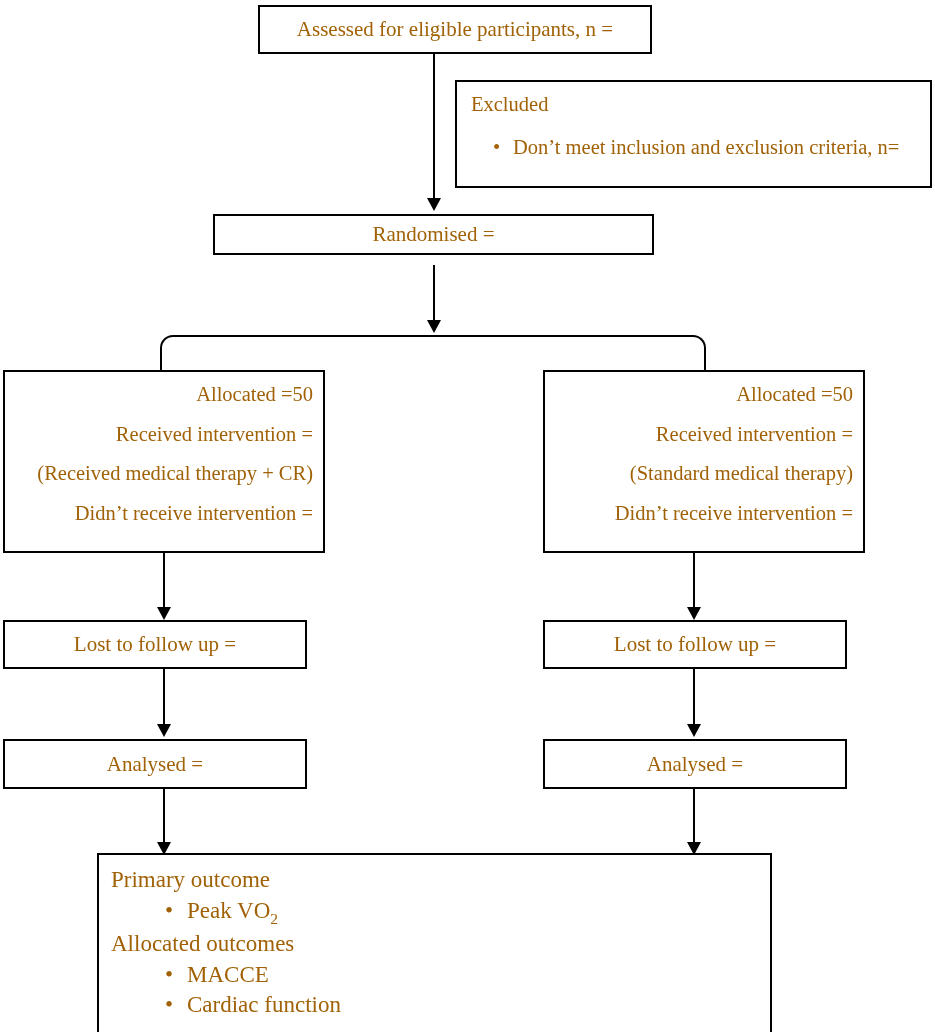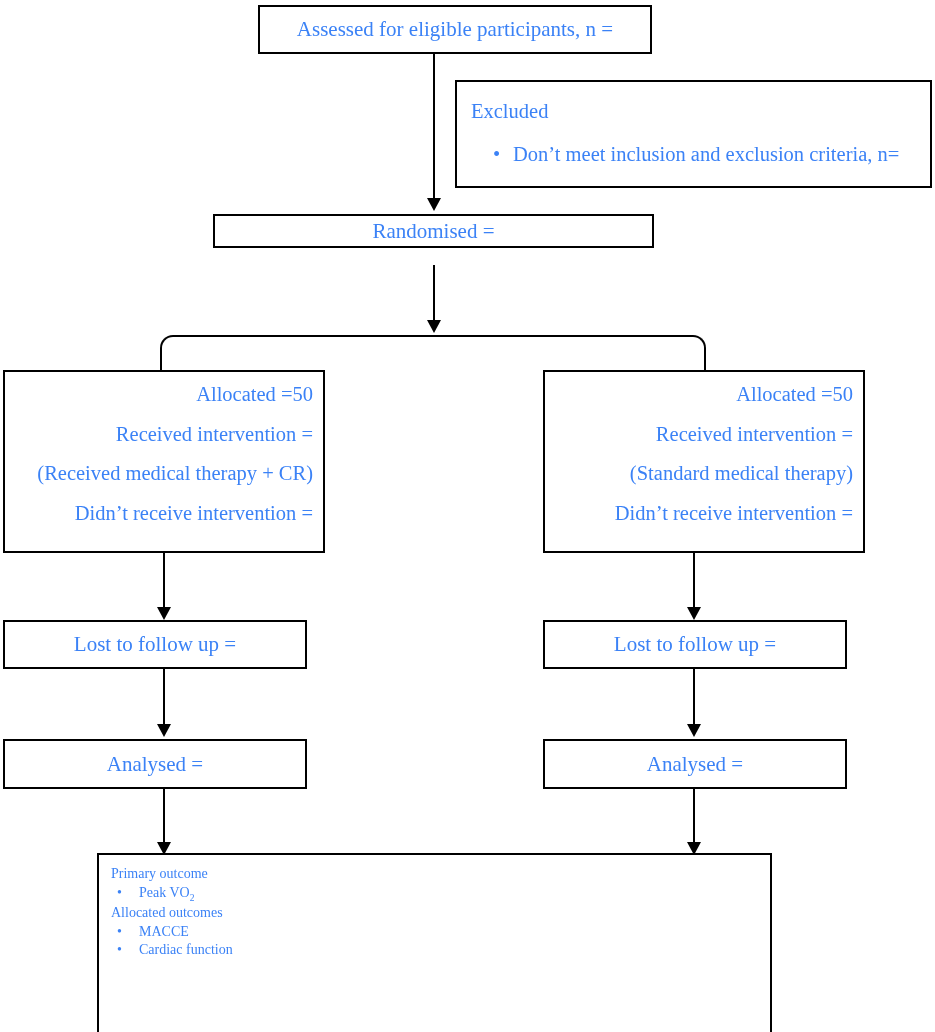--- a/index.html
+++ b/index.html
@@ -15,21 +15,21 @@
     background: #ffffff;
     font-family: "Liberation Serif", "DejaVu Serif", serif;
     color: #000000;
     overflow: hidden;
   }
   .box {
     position: absolute;
     box-sizing: border-box;
     border: 2.5px solid #000000;
     background: #ffffff;
-    color: #3b82f6;
+    color: #a16207;
   }
   .box-center {
     display: flex;
     align-items: center;
     justify-content: center;
     text-align: center;
   }
   .lbl {
     font-size: 21px;
     line-height: 1.25;
@@ -51,21 +51,21 @@
   .stack .row:last-child { margin-bottom: 16px; }
 
   .exc {
     position: absolute;
     left: 14px;
     right: 8px;
     top: 9px;
     font-size: 20.5px;
     line-height: 1.32;
   }
-  .exc .head { white-space: nowrap; margin-top: 7px; }
+  .exc .head { white-space: nowrap; }
   .exc ul {
     margin: 16px;
     padding: 0 0 0 26px;
     list-style: none;
   }
   .exc li {
     position: relative;
     white-space: nowrap;
   }
   .exc li::before {
@@ -73,32 +73,33 @@
     position: absolute;
     left: -20px;
     top: 0;
   }
 
   .outc {
     position: absolute;
     left: 12px;
     right: 8px;
     top: 10px;
-    font-size: 14px;
+    font-size: 23px;
     line-height: 1.33;
   }
   .outc .head { white-space: nowrap; }
   .outc ul {
     margin: 0;
     padding: 0 0 0 28px;
     list-style: none;
   }
   .outc li {
     position: relative;
     white-space: nowrap;
+    margin-left: 48px;
   }
   .outc li::before {
     content: "\2022";
     position: absolute;
     left: -22px;
     top: 0;
   }
   sub { font-size: 0.68em; }
 
   
@@ -138,21 +139,21 @@
 
   <div class="box" style="left:455px; top:80px; width:477px; height:108px;">
     <div class="exc">
       <div class="head">Excluded</div>
       <ul>
         <li>Don’t meet inclusion and exclusion criteria, n=</li>
       </ul>
     </div>
   </div>
 
-  <div class="box box-center" style="left:213px; top:214px; width:441px; height:34px;">
+  <div class="box box-center" style="left:213px; top:214px; width:441px; height:41px;">
     <span class="lbl">Randomised =</span>
   </div>
 
   <div class="vline" style="left:433px; top:265px; height:55px;"></div>
   <div class="arrowhead" style="left:427px; top:320px;"></div>
 
   <div class="splitbar" style="left:160px; top:335px; width:546px; height:36px;"></div>
 
   <div class="box" style="left:3px; top:370px; width:322px; height:183px;">
     <div class="stack">

